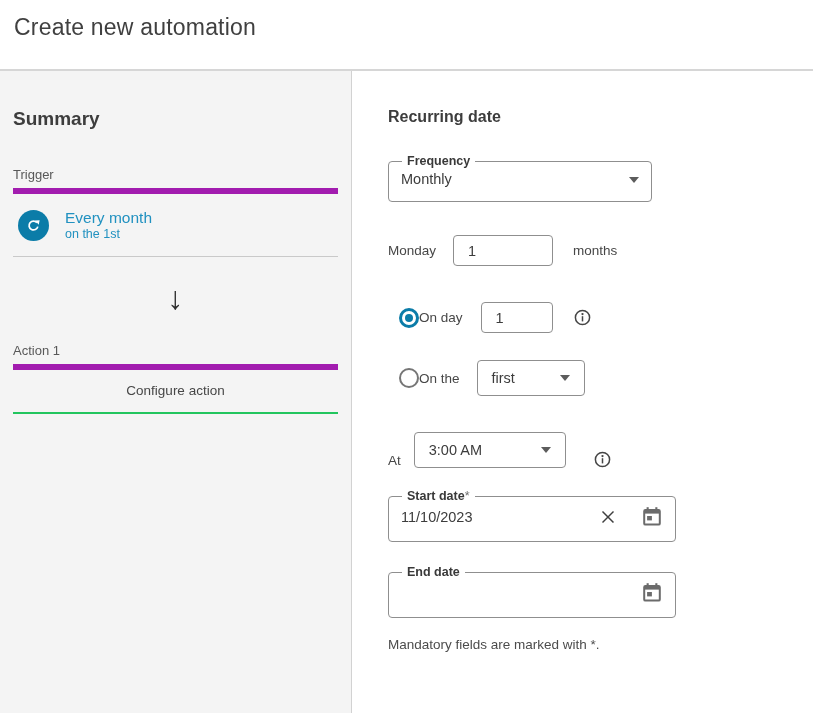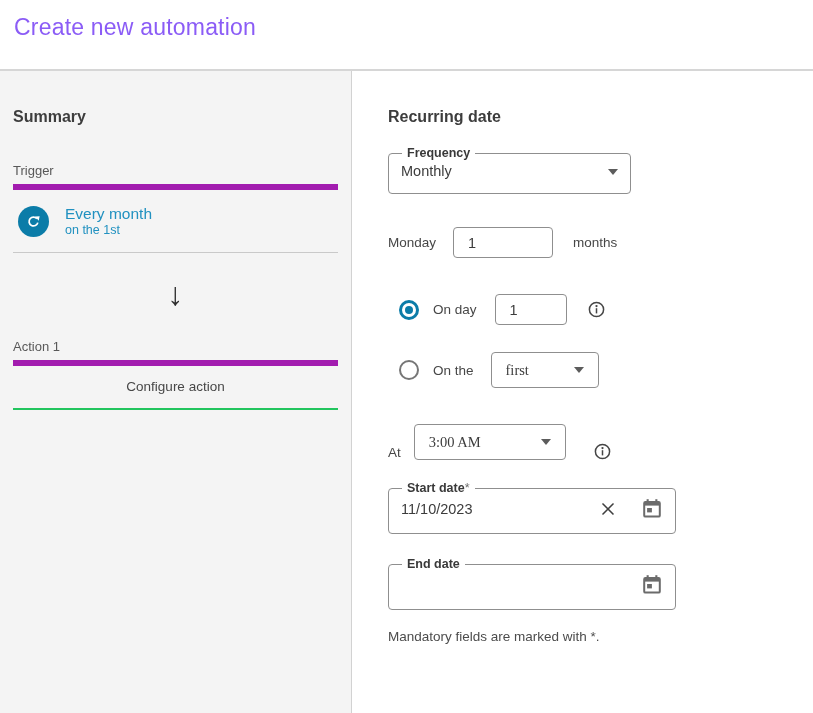--- a/index.html
+++ b/index.html
@@ -4,32 +4,32 @@
 <style>
   * { box-sizing: border-box; margin: 0; padding: 0; }
   html, body { width: 813px; height: 713px; background: #fff; overflow: hidden; }
   body { font-family: "Liberation Sans", sans-serif; color: #3d3d3d; }
 
   
   .dlg-header {
     height: 71px; background: #fff; border-bottom: 2px solid #d6d6d6;
     padding: 14px 0 0 14px;
   }
-  .dlg-title { font-size: 23px; font-weight: 400; color: #8b5cf6; letter-spacing: 0.2px; }
+  .dlg-title { font-size: 23px; font-weight: 400; color: #404040; letter-spacing: 0.2px; }
 
   
   .main { display: flex; height: 642px; }
   .left-panel {
     width: 352px; background: #f4f4f4; border-right: 1px solid #d2d2d2;
     padding: 0 13px; flex-shrink: 0;
   }
   .right-panel { flex: 1; background: #fff; padding: 0 0 0 36px; }
 
   
-  .summary-title { margin-top: 37px; font-size: 16px; font-weight: bold; color: #3d3d3d; }
+  .summary-title { margin-top: 37px; font-size: 19px; font-weight: bold; color: #3d3d3d; }
   .section-label {
     margin-top: 37px; font-size: 13px; color: #585858;
     padding-bottom: 6px; border-bottom: 6px solid #a21caf;
   }
   .trigger-item {
     display: flex; align-items: center; padding: 14px 0 14px 5px;
     border-bottom: 1px solid #c9c9c9; cursor: pointer;
   }
   .trigger-icon-wrap {
     width: 31px; height: 31px; border-radius: 50%; background: #0b7ca8;
@@ -56,21 +56,21 @@
     padding: 1px 12px 11px 12px;
   }
   fieldset.outlined legend {
     font-size: 12.5px; font-weight: bold; color: #393939;
     padding: 0 5px; margin-left: 1px; line-height: 14px;
   }
   .legend-req { font-weight: 400; color: #6e6e6e; }
   .field-row { display: flex; align-items: center; justify-content: space-between; }
   .field-value { font-size: 14.5px; color: #3c3c3c; line-height: 21px; }
 
-  .freq-fieldset { width: 243px; margin-top: 20px; }
+  .freq-fieldset { width: 264px; margin-top: 28px; }
   .date-fieldset { width: 288px; }
   .start-fieldset { margin-top: 21px; }
   .end-fieldset { margin-top: 23px; }
   .date-fieldset .field-row { min-height: 26px; }
 
   .caret {
     width: 0; height: 0; border-left: 5.5px solid transparent;
     border-right: 5.5px solid transparent; border-top: 6px solid #5c5c5c;
   }
 
@@ -87,35 +87,35 @@
     font-size: 14.5px; color: #3c3c3c; padding: 0 8px 0 14px;
     font-family: "Liberation Sans", sans-serif; background: #fff; outline: none;
   }
   .every-input { width: 100px; margin-left: 17px; }
   .months-label { margin-left: 20px; }
   .onday-input { width: 72px; height: 32px; margin-left: 18px; }
 
   .select-box {
     border: 1px solid #8f8f8f; border-radius: 4px; height: 36px;
     display: flex; align-items: center; justify-content: space-between;
-    padding: 8px 14px; background: #fff; cursor: pointer; font-family: Liberation Serif, serif;
+    padding: 8px 14px; background: #fff; cursor: pointer;
   }
   .sel-ordinal { width: 108px; margin-left: 17px; }
   .sel-weekday { width: 135px; margin-left: 17px; }
   .sel-time    { width: 152px; margin-left: 13px; }
 
   .radio { flex-shrink: 0; margin-left: 11px; cursor: pointer; }
   .radio-on {
     width: 20px; height: 20px; border-radius: 50%;
     border: 3px solid #0b7ca8; background: #fff;
     display: flex; align-items: center; justify-content: center;
   }
   .radio-dot { width: 8px; height: 8px; border-radius: 50%; background: #0b7ca8; }
   .radio-off { width: 20px; height: 20px; border-radius: 50%; border: 2px solid #767676; background: #fff; }
-  .radio-label { margin-left: 14px; }
+  .radio-label { }
 
   .info-icon { margin-left: 21px; cursor: pointer; display: flex; }
   .info-icon-time { margin-left: 28px; }
 
   .icon-btn { background: none; border: none; padding: 0; cursor: pointer; display: flex; align-items: center; }
   .clear-btn { margin-right: 26px; }
 
   .mandatory-note { margin-top: 19px; font-size: 13.5px; color: #4c4c4c; }
 </style>
 </head>

